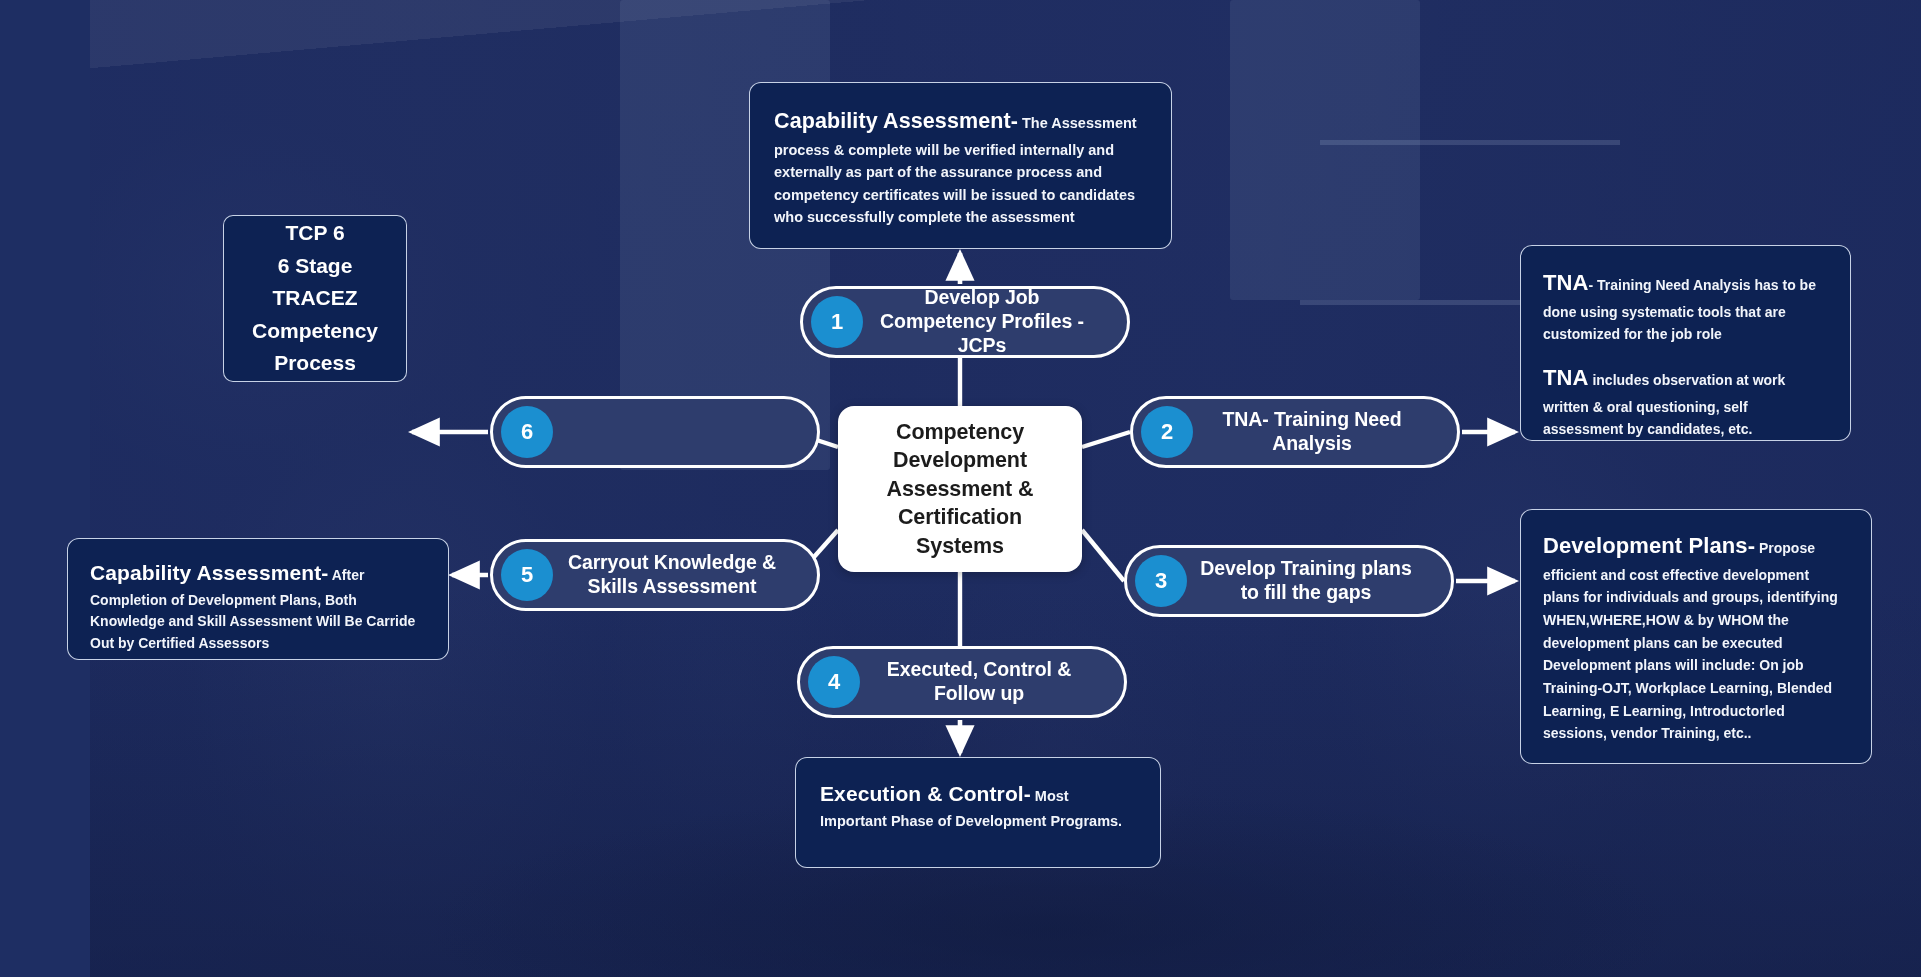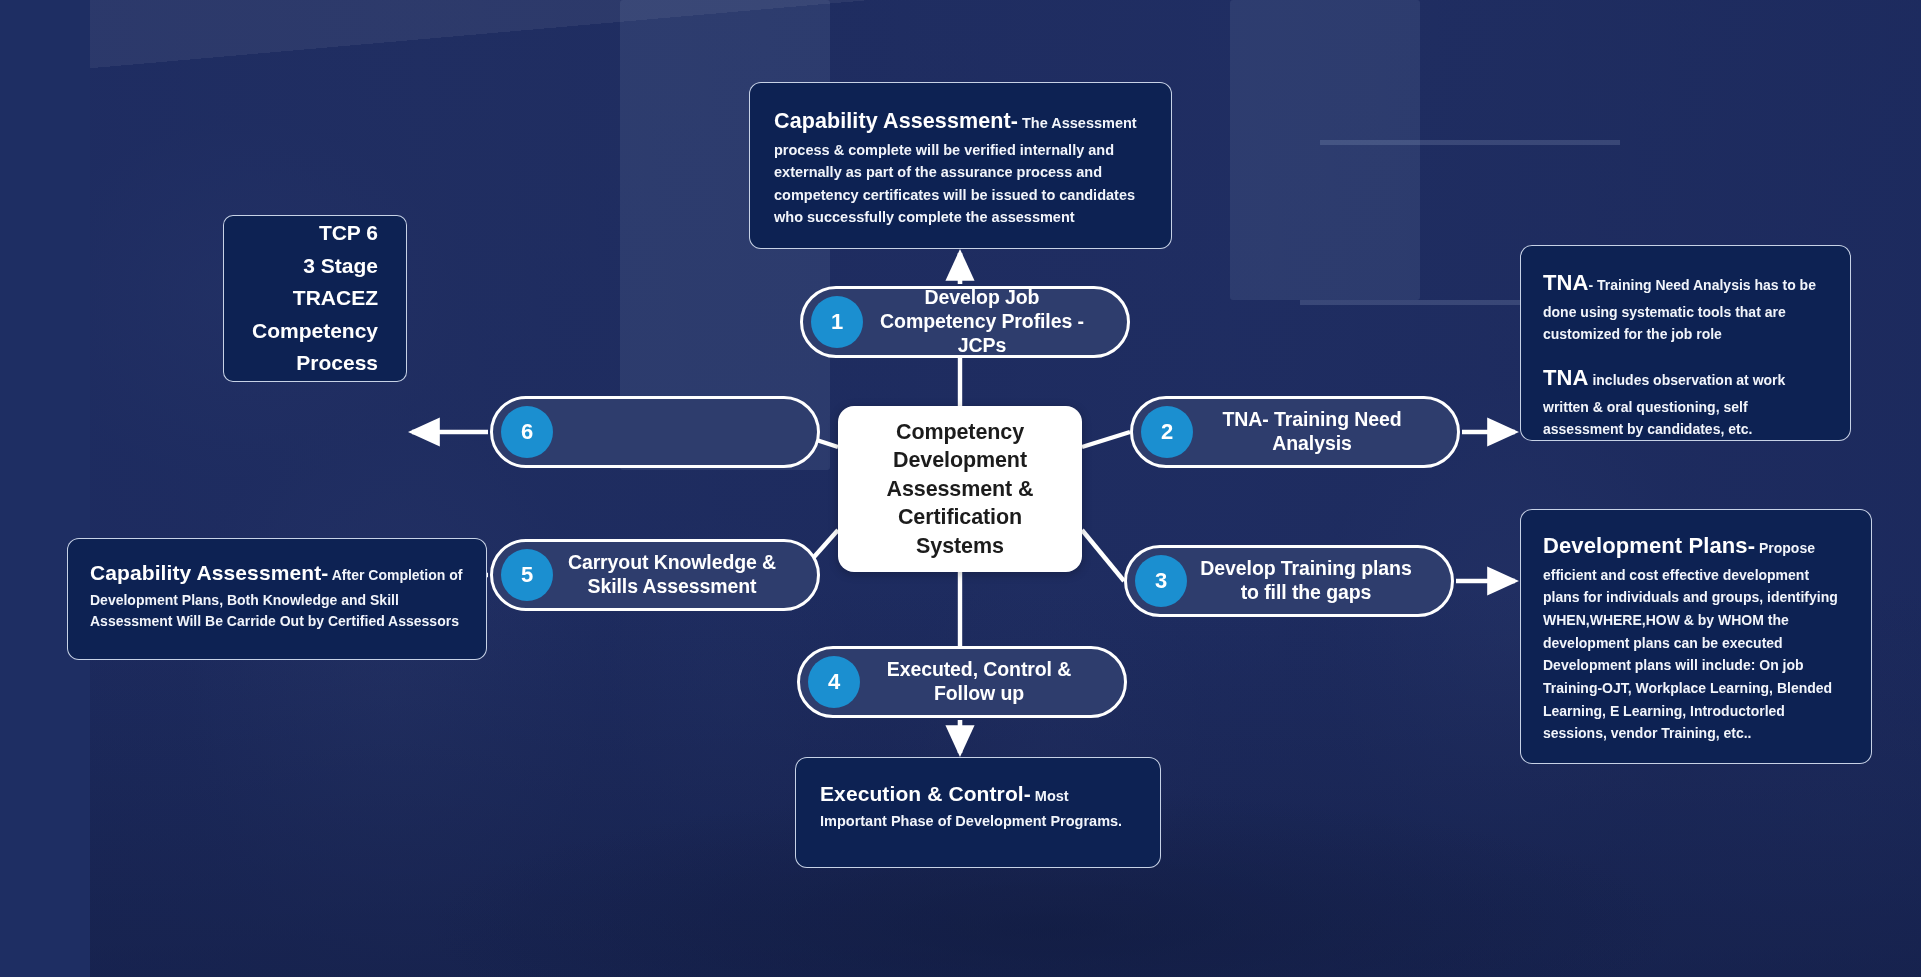--- a/index.html
+++ b/index.html
@@ -73,21 +73,21 @@
   .para{margin:0;}
   .para + .para{margin-top:16px;}
 
   
   #tcp6{
     left:223px;top:215px;width:184px;height:167px;
     border-radius:10px;
     display:flex;align-items:center;justify-content:center;
   }
   #tcp6 .t{
-    text-align:right;font-size:21px;font-weight:700;line-height:1.55;
+    text-align:center;font-size:21px;font-weight:700;line-height:1.55;
     color:#ffffff;
   }
 
   
   #hub{
     position:absolute;z-index:6;
     left:838px;top:406px;width:244px;height:166px;
     background:#ffffff;border-radius:16px;
     display:flex;align-items:center;justify-content:center;
     box-shadow:0 2px 10px rgba(0,0,0,.25);
@@ -129,21 +129,21 @@
   #s5{left:490px;top:539px;width:330px;}
   #s6{left:490px;top:396px;width:330px;}
 
   
   #capTop{left:749px;top:82px;width:423px;height:167px;}
   #capTop .body{padding:22px 24px;}
   #tna{left:1520px;top:245px;width:331px;height:196px;}
   #tna .body{padding:20px 22px;}
   #devplans{left:1520px;top:509px;width:352px;height:255px;}
   #devplans .body{padding:18px 22px;}
-  #capBottom{left:67px;top:538px;width:420px;height:122px;}
+  #capBottom{left:67px;top:538px;width:382px;height:122px;}
   #capBottom .body{padding:18px 22px;}
   #exec{left:795px;top:757px;width:366px;height:111px;}
   #exec .body{padding:20px 24px;}
 
   #tna .lede, #devplans .lede{font-size:22px;}
   #tna .small, #devplans .small{font-size:14px;line-height:1.58;}
   #devplans .small{line-height:1.62;}
   #capBottom .lede{font-size:21px;}
   #capBottom .small{font-size:14px;line-height:1.55;}
   #exec .lede{font-size:21px;}
@@ -191,21 +191,21 @@
     <path d="M 488 575 L 452 575" stroke="#ffffff" stroke-width="4.6" fill="none" marker-end="url(#arrW)"></path>
 
     <path d="M 1462 432 L 1515 432" stroke="#ffffff" stroke-width="4.6" fill="none" marker-end="url(#arrW)"></path>
 
     <path d="M 1456 581 L 1515 581" stroke="#ffffff" stroke-width="4.6" fill="none" marker-end="url(#arrW)"></path>
   </svg>
 
   <div class="card" id="tcp6">
     <div class="t">
       <div>TCP 6</div>
-      <div>3  Stage</div>
+      <div>6  Stage</div>
       <div>TRACEZ</div>
       <div>Competency</div>
       <div>Process</div>
     </div>
   </div>
 
   <div id="hub">
     <div class="t">
       <div>Competency</div>
       <div>Development</div>

